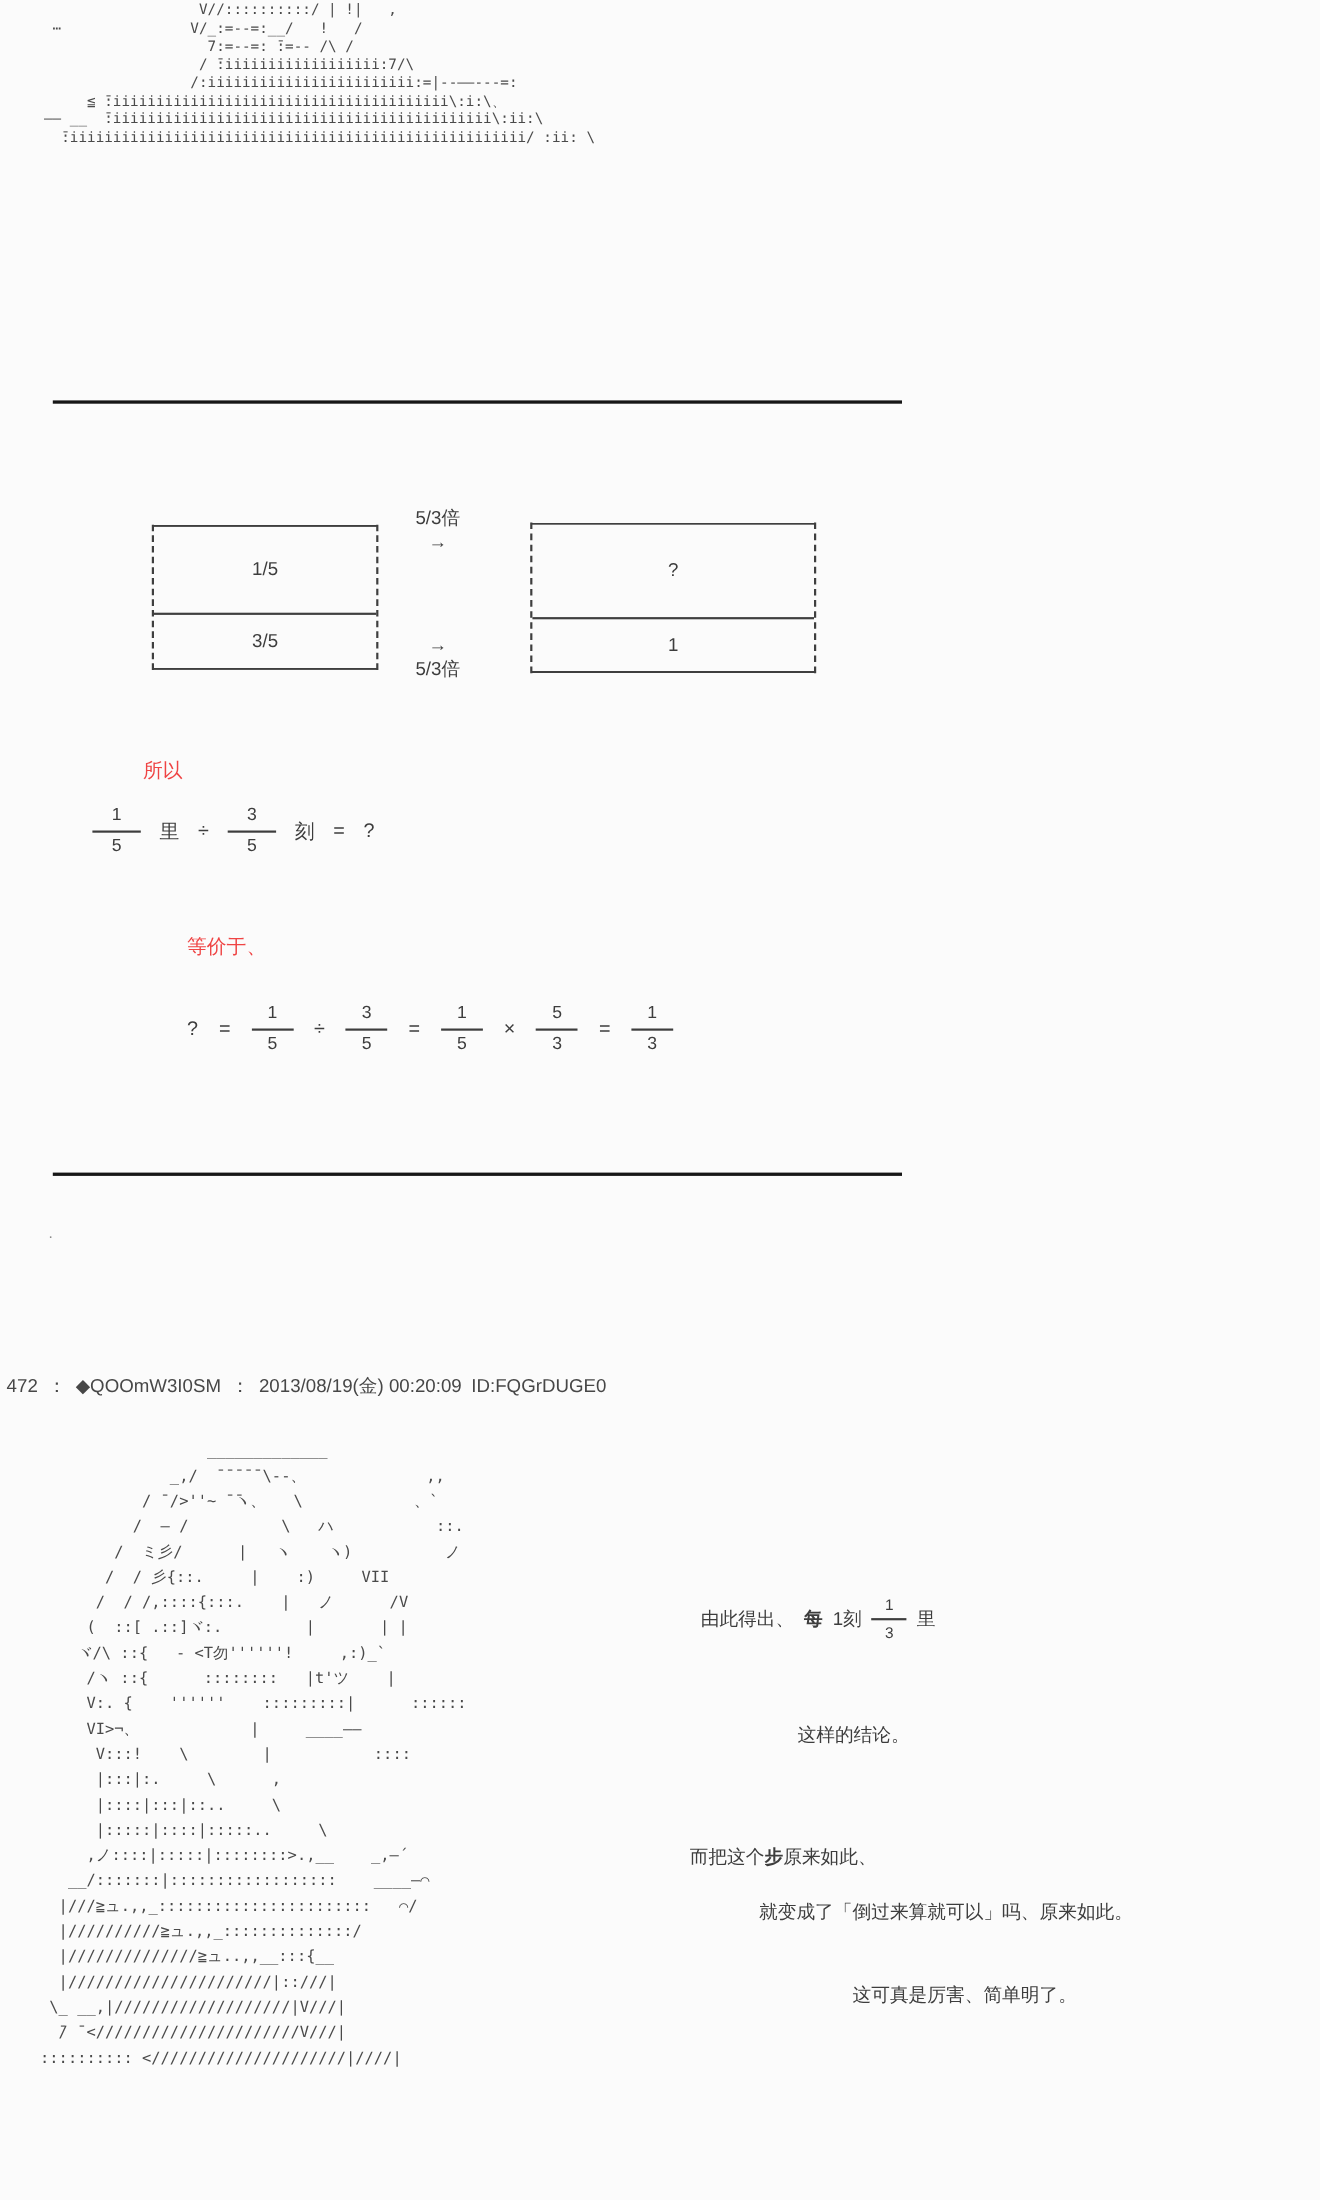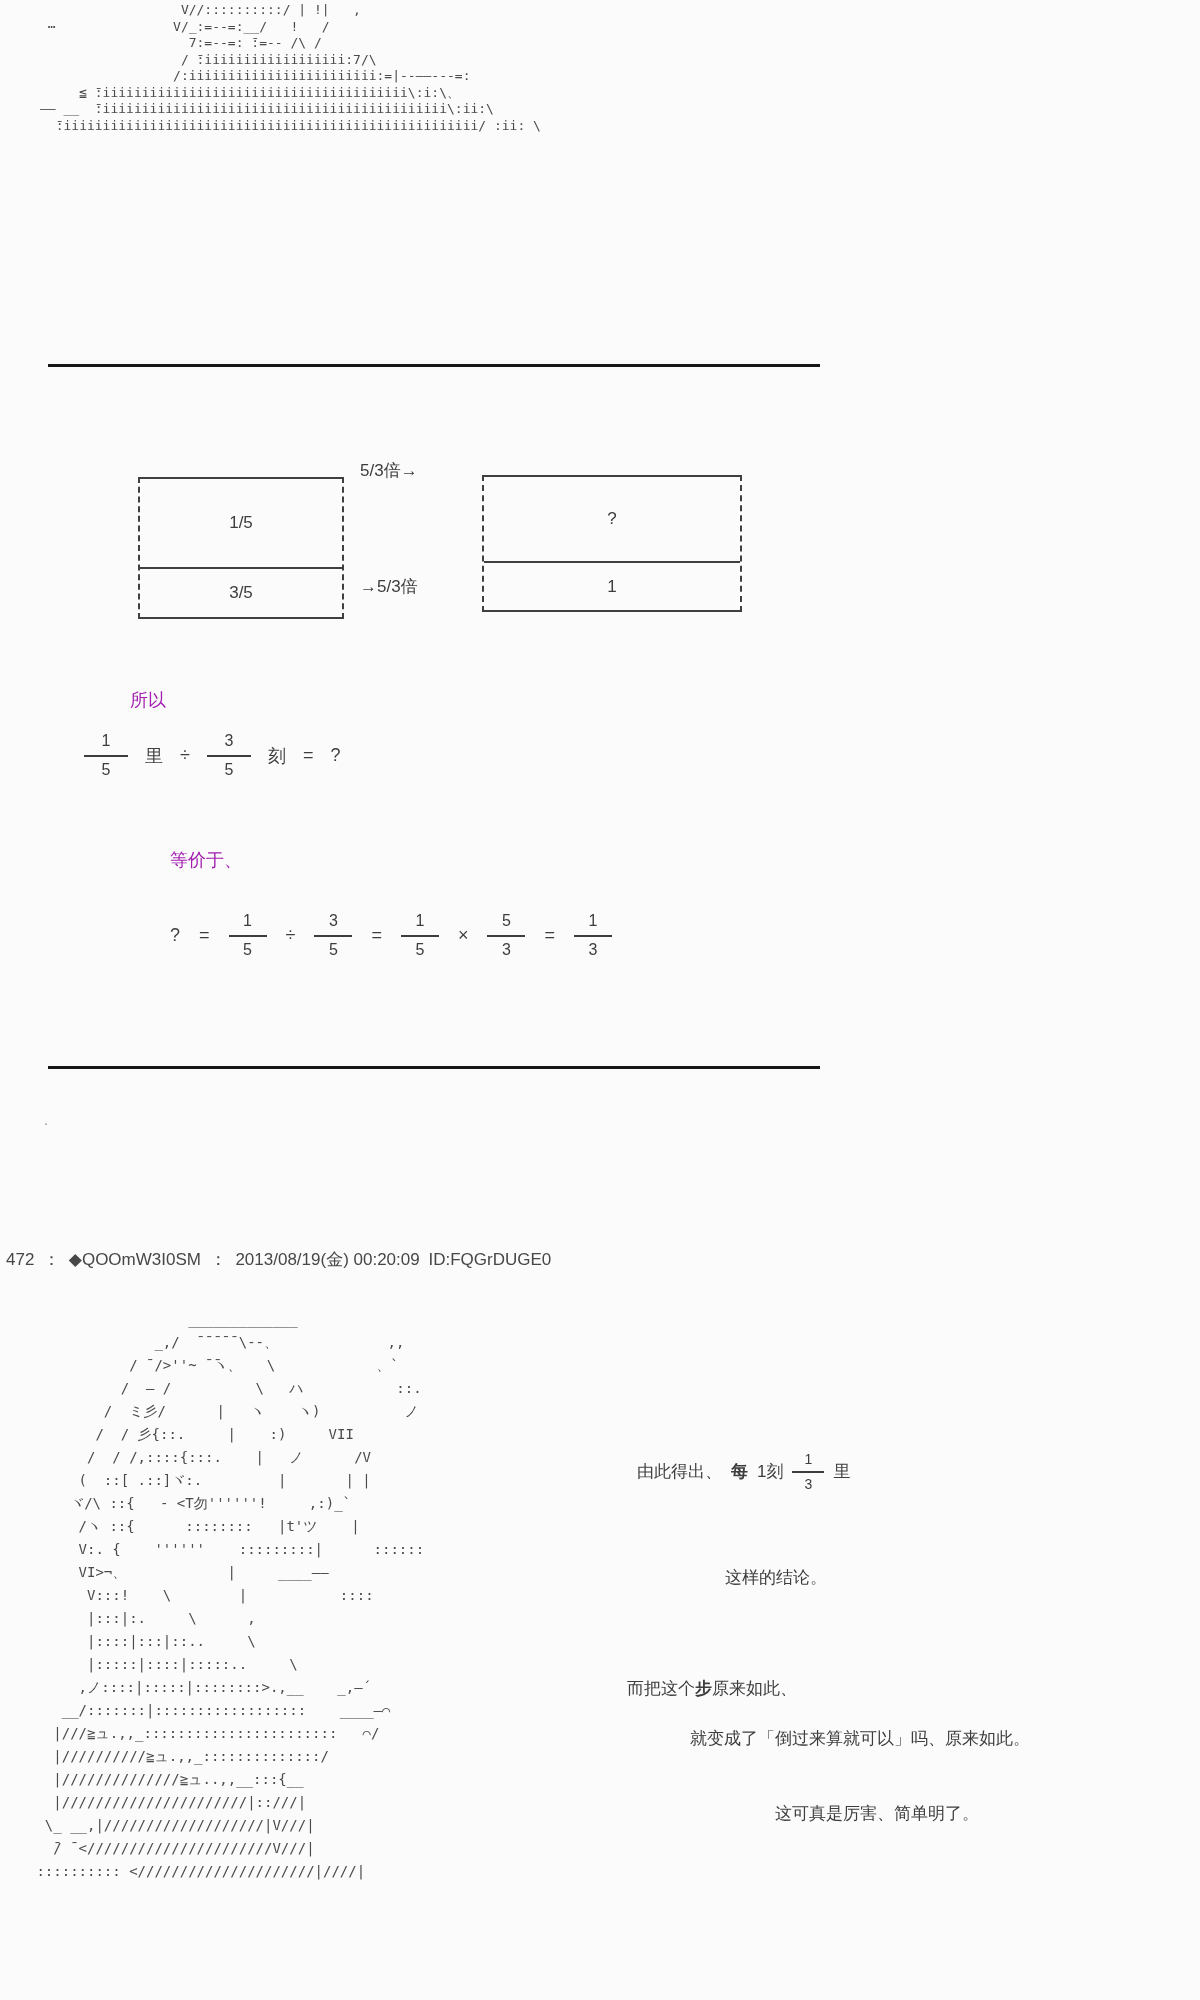--- a/index.html
+++ b/index.html
@@ -27,41 +27,41 @@
   .ratio-box {
     position:absolute;
     border-top:2px solid #3f3f3f; border-bottom:2px solid #3f3f3f;
     border-left:2px dashed #3f3f3f; border-right:2px dashed #3f3f3f;
     background:transparent;
   }
   .ratio-box .cell { display:flex; align-items:center; justify-content:center;
     font-size:17px; color:#3d3d3d; }
   .ratio-box .cell-top { border-bottom:2px solid #3f3f3f; }
   .left-box  { left:138px; top:477px; width:206px; }
-  .left-box  .cell-top { height:90px; } .left-box  .cell-bottom { height:48px; }
+  .left-box  .cell-top { height:80px; } .left-box  .cell-bottom { height:48px; }
   .right-box { left:482px; top:475px; width:260px; }
   .right-box .cell-top { height:86px; } .right-box .cell-bottom { height:47px; }
 
-  .arrow-group { position:absolute; display:flex; flex-direction:row;
+  .arrow-group { position:absolute; display:flex; flex-direction:column;
     align-items:center; font-size:17px; line-height:1.3; color:#3d3d3d; width:76px; }
   .arrow-group-top    { left:360px; top:460px; }
   .arrow-group-bottom { left:360px; top:576px; }
 
   
   .eq { position:absolute; display:flex; align-items:center; color:#3d3d3d; }
   .eq .tok { font-size:18px; }
   .frac { display:inline-flex; flex-direction:column; align-items:center;
     font-size:16px; line-height:1.05; color:#3d3d3d; }
   .frac .bar { height:2px; background:#3d3d3d; margin:5px 0; }
   .eq1 { left:84px;  top:733px; gap:17px; }
   .eq1 .frac .bar { width:44px; }
   .eq2 { left:170px; top:913px; gap:19px; }
   .eq2 .frac .bar { width:38px; }
 
-  .cn-text { position:absolute; font-size:18px; color:#a21caf; }
+  .cn-text { position:absolute; font-size:18px; color:#ef4444; }
   .suoyi    { left:130px; top:688px; }
   .dengjiayu{ left:170px; top:848px; }
 
   .stray-dot { position:absolute; left:44px; top:1112px; font-size:14px; color:#8a8a8a; }
 
   
   .post-header { position:absolute; left:6px; top:1248px; font-size:17px;
     color:#474747; white-space:nowrap; }
   .post-header span { margin-right:4px; }
 

